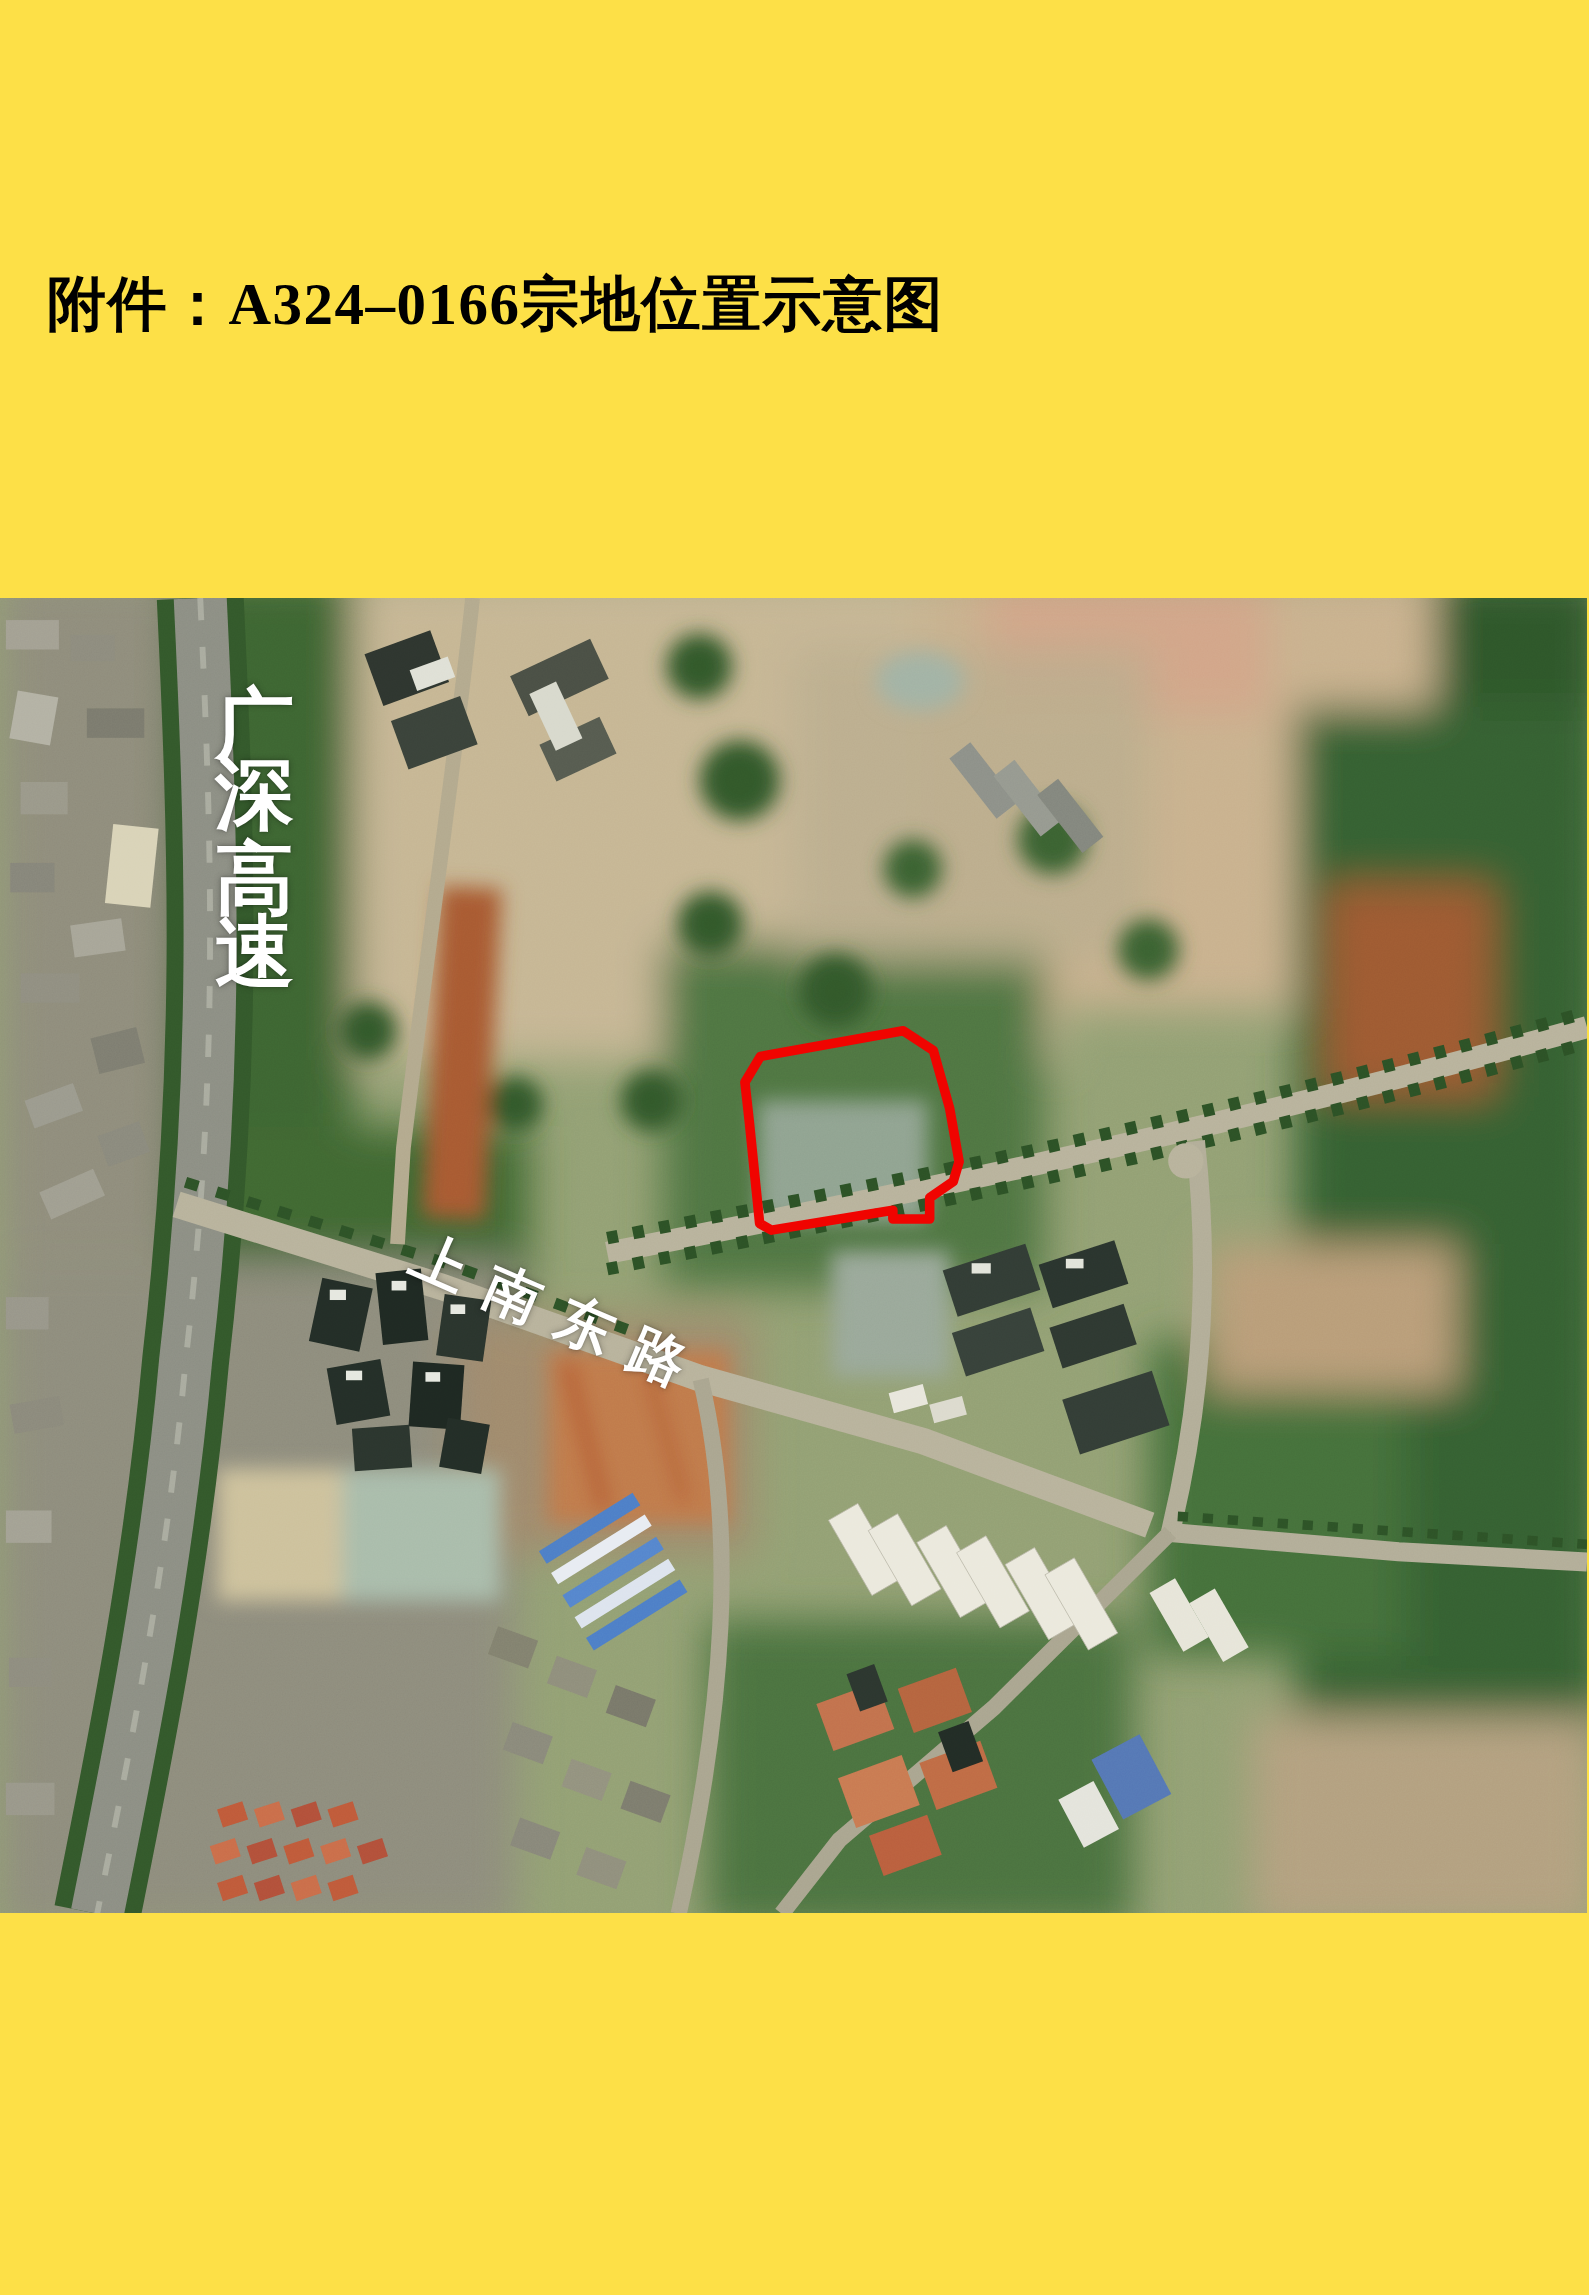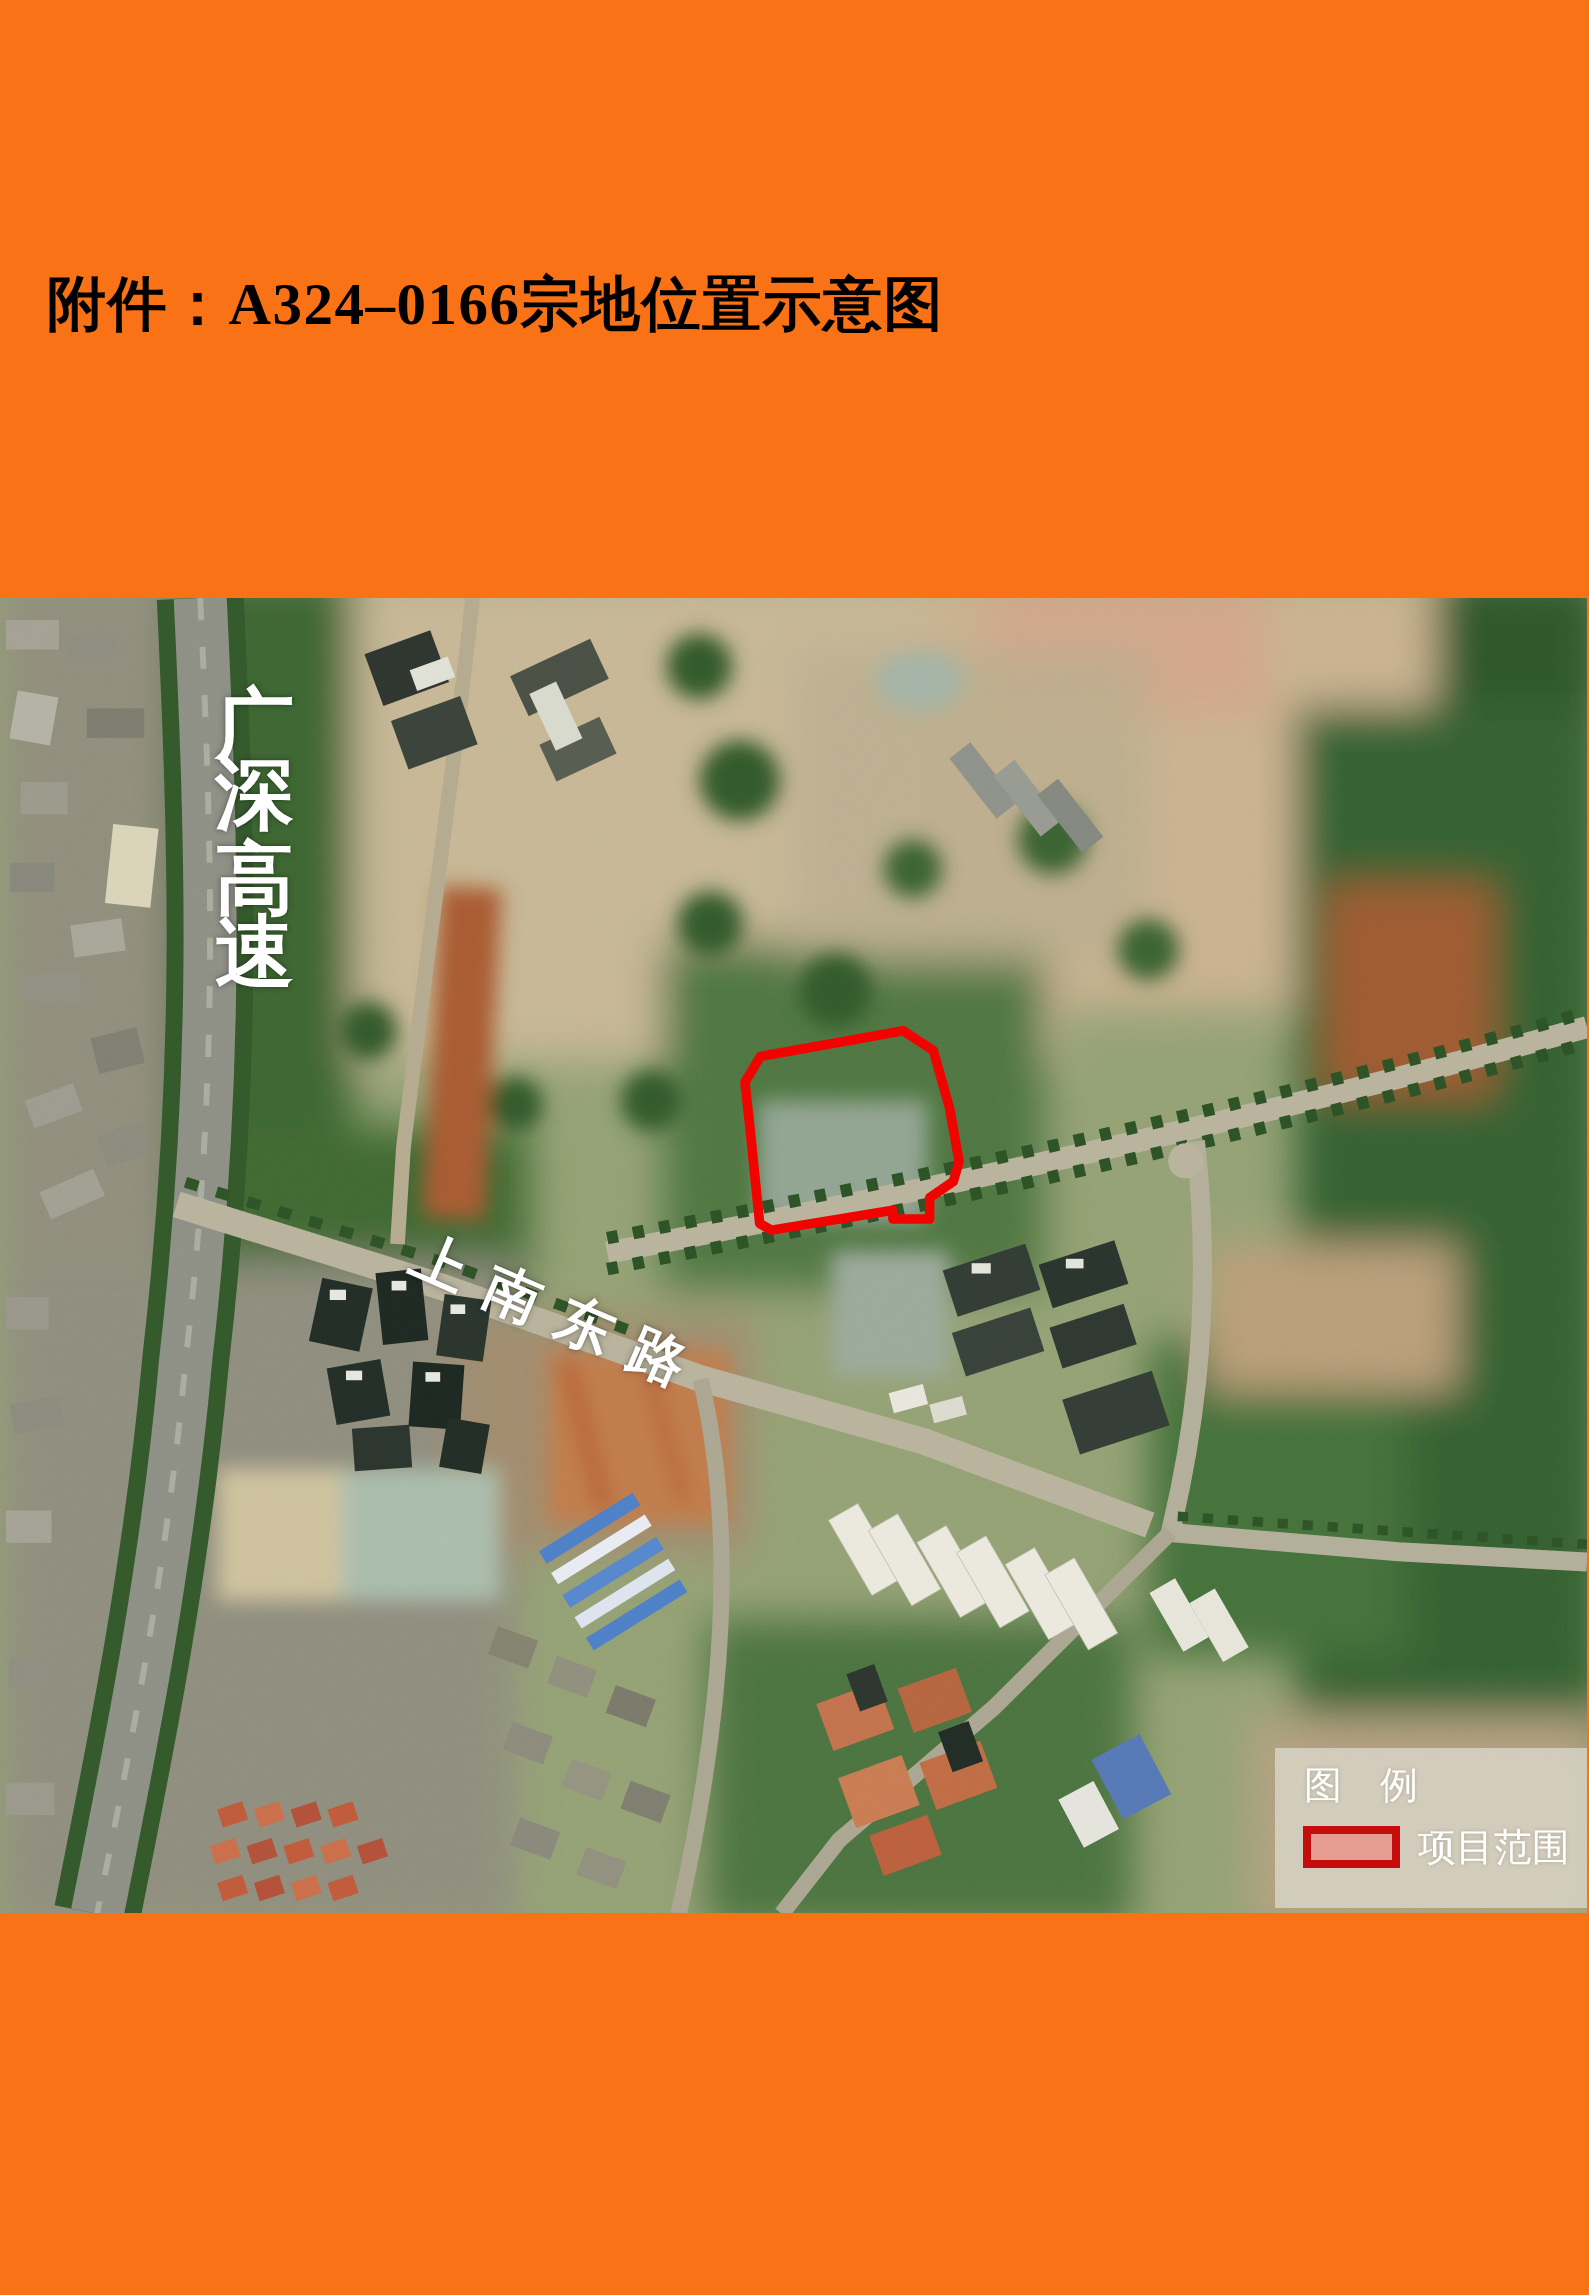--- a/index.html
+++ b/index.html
@@ -1,16 +1,16 @@
 <!DOCTYPE html>
 <html style="font-size:11.8px"><head>
 <meta charset="utf-8">
 <style>
   html,body{margin:0;padding:0;background:#ffffff;}
-  .page{position:relative;width:1590px;height:2295px;background:#f97316;overflow:hidden;
+  .page{position:relative;width:1590px;height:2295px;background:#fde047;overflow:hidden;
         font-family:"Liberation Serif","DejaVu Serif",serif;}
   .doc-title{position:absolute;left:47px;top:265px;font-size:59px;font-weight:bold;color:#000;
              letter-spacing:1.5px;white-space:nowrap;}
   .map{position:absolute;left:0px;top:598px;width:1587px;height:1315px;overflow:hidden;background:#93a074;}
   .map svg{position:absolute;left:0;top:0;width:100%;height:100%;}
   .map-label{position:absolute;color:#ffffff;font-weight:bold;
              text-shadow:0 0 7.4px rgba(0,0,0,.30),0 0 2.2px rgba(0,0,0,.25);white-space:nowrap;}
   .vlabel{left:215px;top:17.7px;font-size:79px;letter-spacing:77px;
           writing-mode:vertical-rl;text-orientation:upright;line-height:79px;}
   .plabel{left:771px;top:281px;font-size:62px;letter-spacing:2.2px;}
@@ -218,23 +218,16 @@
       </g>
 
       <rect x="0" y="812" width="2156" height="1787" filter="url(#grain)" opacity="0.16" style="mix-blend-mode:overlay"></rect>
 
       <polygon points="1033,1435 1227,1400 1268,1427 1290,1505 1303,1578 1295,1605 1263,1627 1263,1656 1213,1656 1213,1644 1048,1671 1032,1662 1018,1524 1012,1470" fill="none" stroke="#f00400" stroke-width="13" stroke-linejoin="round" stroke-linecap="round"></polygon>
     </svg>
 
     <div class="map-label vlabel">广深高速</div>
     <div class="map-label rlabel">上南东路</div>
 
-    <div class="legend">
-      <div class="legend-title">图　例</div>
-      <div class="legend-row">
-        <span class="legend-swatch"></span>
-        <span class="legend-label">项目范围</span>
-      </div>
-    </div>
 
   </div>
 </div>
 
 
 </body></html>

